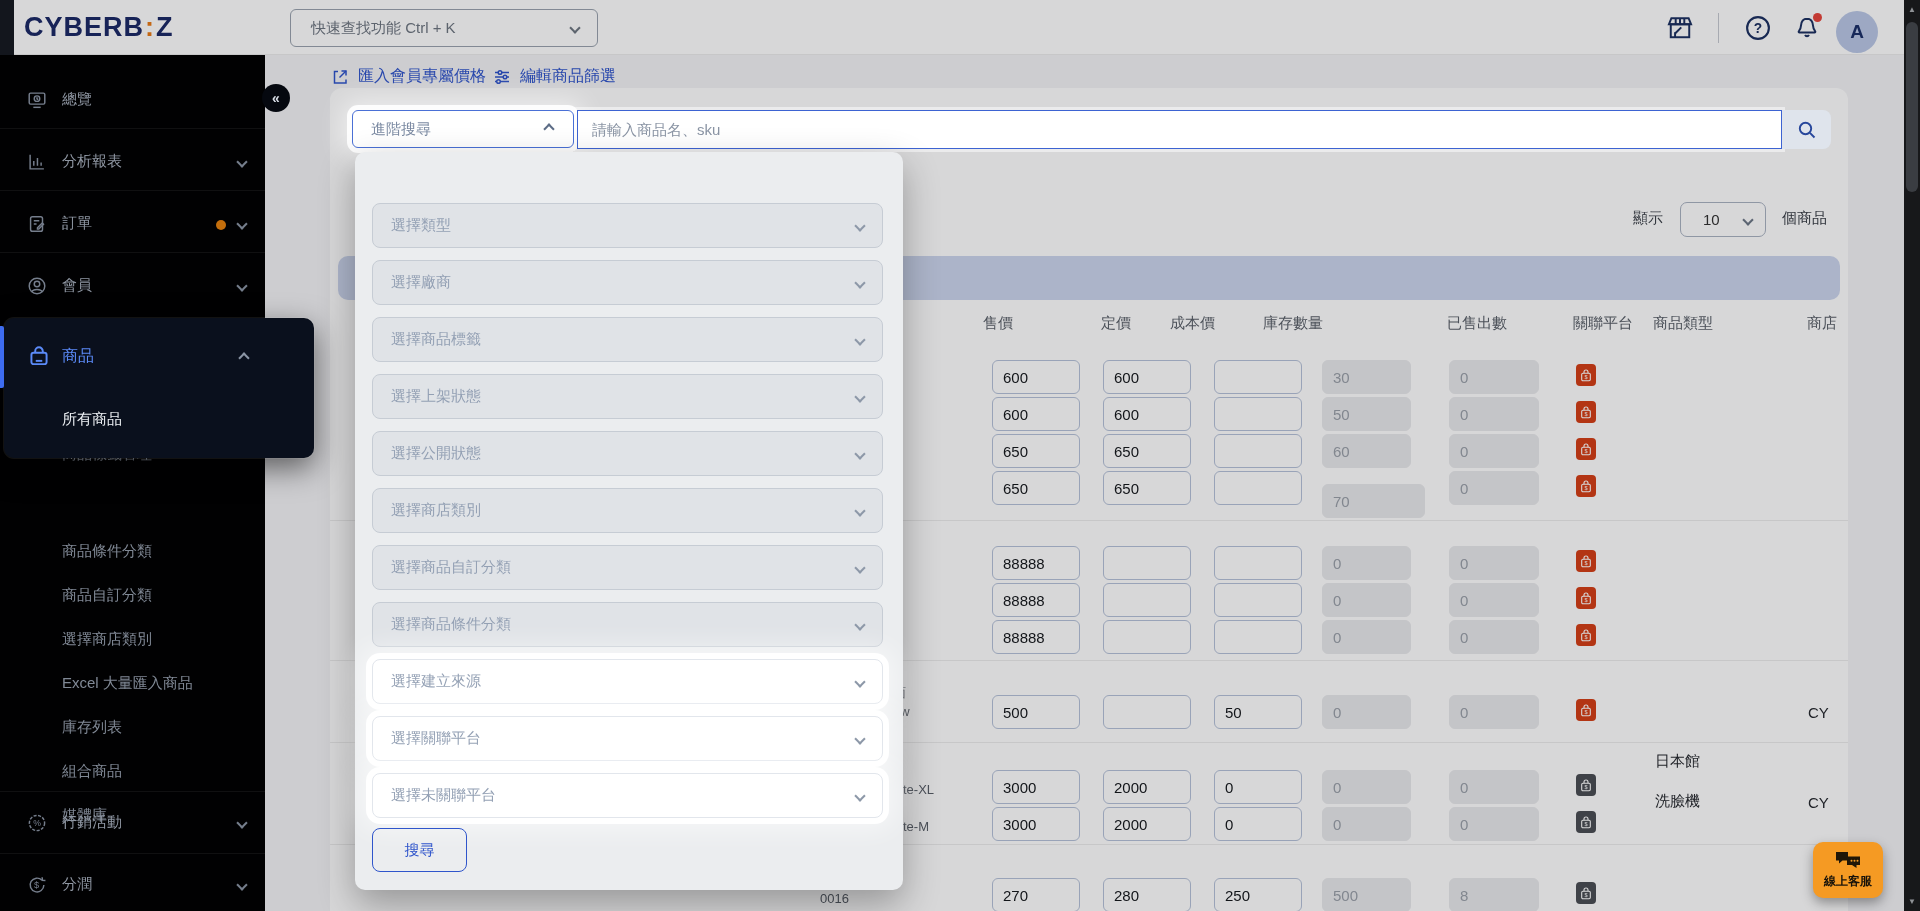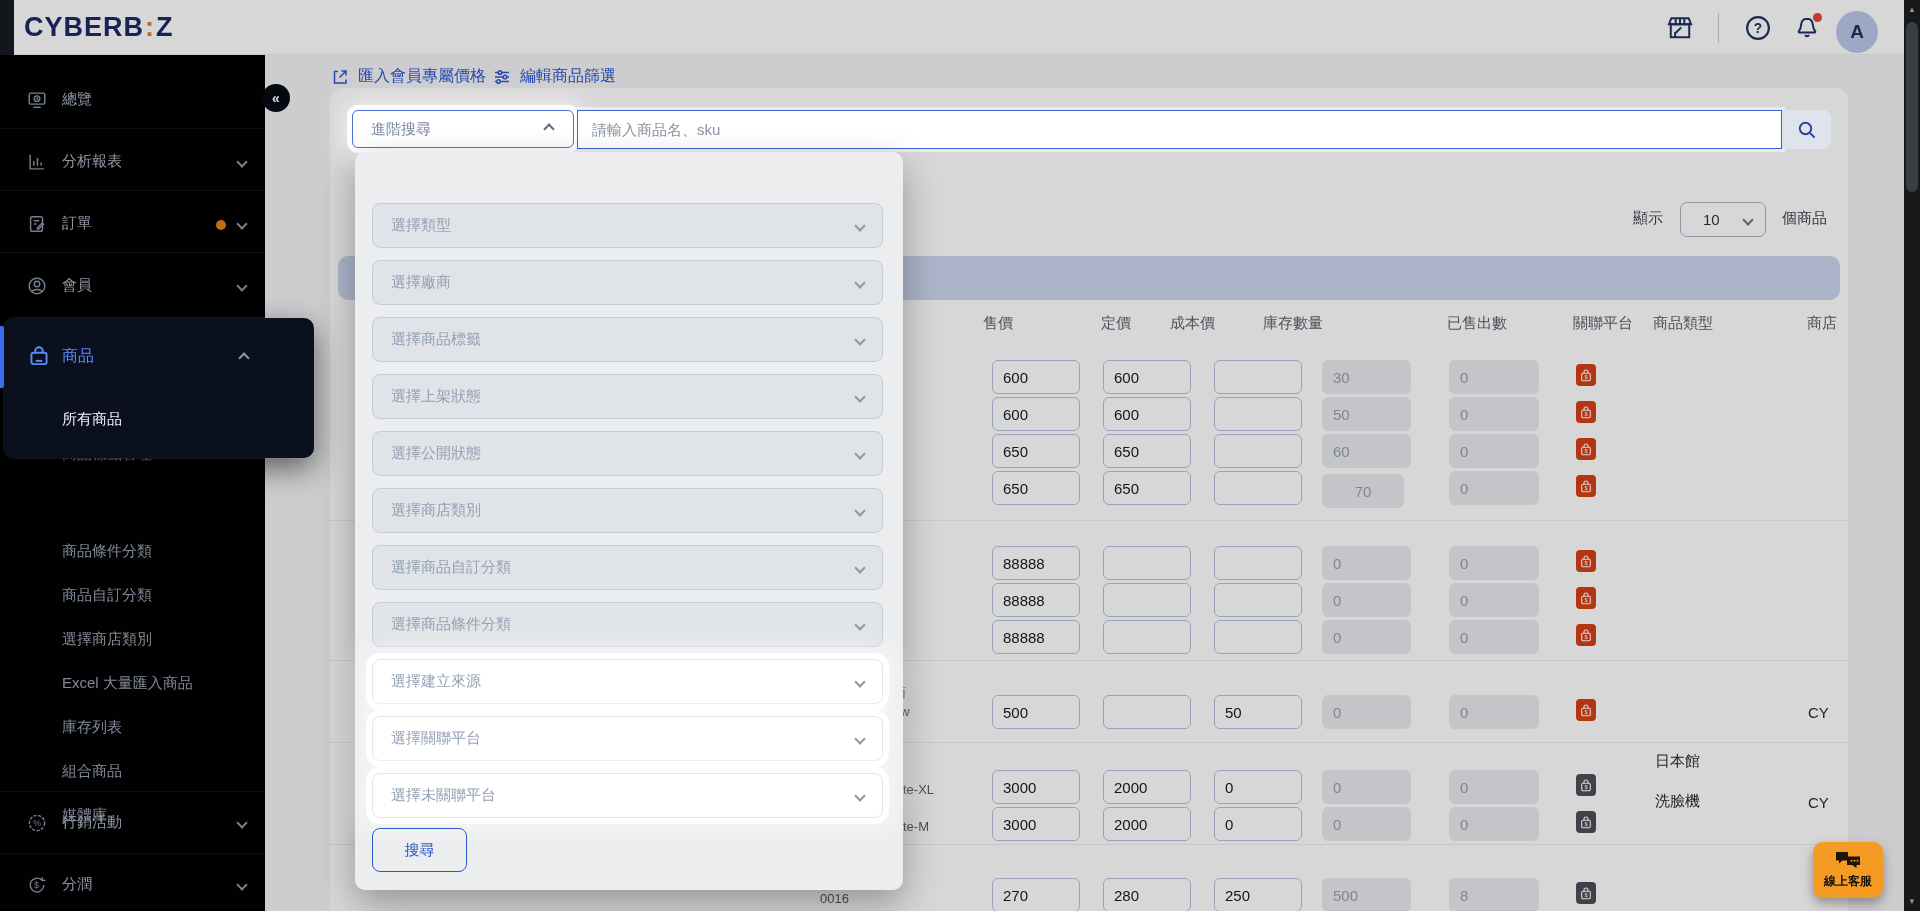--- a/index.html
+++ b/index.html
@@ -100,20 +100,24 @@
   #scrollbar{position:absolute;left:1904px;top:0;width:16px;height:911px;background:#17181a;z-index:60}
   #scrollbar .arrow{position:absolute;left:0;width:16px;text-align:center;color:#8f9296;font-size:8px}
   #scroll-thumb{position:absolute;left:2px;top:22px;width:12px;height:170px;background:#3a3d42;border-radius:6px}
 </style>
 </head>
 <body>
 
 <div id="header">
   <div id="edge-strip"></div>
   <div id="logo"><span>CYBERB</span><span class="sep">:</span><span>Z</span></div>
+  <div id="quickfind">
+    <span>快速查找功能 Ctrl + K</span>
+    <span class="chev"></span>
+  </div>
   <span class="hicon" style="left:1664px;top:13px">
     <svg width="32" height="30" viewBox="0 0 26 24" fill="none" stroke="#1c3061" stroke-width="1.6">
       <path d="M4 9L6 4h14l2 5z"></path>
         <path d="M9.5 4.5V9M13 4.5V9M16.5 4.5V9"></path>
       <rect x="5.5" y="9" width="15" height="10.5"></rect>
         <path d="M9 16.5l5-5"></path>
         <path d="M9 19.5v-4"></path>
     </svg>
   </span>
   <div id="hdr-divider"></div>
@@ -294,21 +298,21 @@
     <div class="bag-badge red" style="left: 1246px; top: 350px;">
       <svg width="12" height="13" viewBox="0 0 12 13" fill="none">
         <path d="M4 4.2V3a2 2 0 014 0v1.2" stroke="#fff" stroke-width="1.1"></path>
         <rect x="1.7" y="4.2" width="8.6" height="7.6" rx="1.2" stroke="#fff" stroke-width="1.1"></rect>
         <text x="6" y="10" font-size="5.5" fill="#fff" text-anchor="middle">$</text>
       </svg>
     </div>
     <input class="cell-input" value="650" style="left: 662px; top: 383px; width: 88px;">
     <input class="cell-input" value="650" style="left: 773px; top: 383px; width: 88px;">
     <input class="cell-input" style="left: 884px; top: 383px; width: 88px;">
-    <input class="cell-input" disabled="" value="70" style="left: 992px; top: 386px; width: 82px; text-align: center;">
+    <input class="cell-input" disabled="" value="70" style="left: 992px; top: 396px; width: 103px;">
     <input class="cell-input" disabled="" value="0" style="left: 1119px; top: 383px; width: 90px;">
     <div class="bag-badge red" style="left: 1246px; top: 387px;">
       <svg width="12" height="13" viewBox="0 0 12 13" fill="none">
         <path d="M4 4.2V3a2 2 0 014 0v1.2" stroke="#fff" stroke-width="1.1"></path>
         <rect x="1.7" y="4.2" width="8.6" height="7.6" rx="1.2" stroke="#fff" stroke-width="1.1"></rect>
         <text x="6" y="10" font-size="5.5" fill="#fff" text-anchor="middle">$</text>
       </svg>
     </div>
     <input class="cell-input" value="88888" style="left: 662px; top: 458px; width: 88px;">
     <input class="cell-input" style="left: 773px; top: 458px; width: 88px;">

